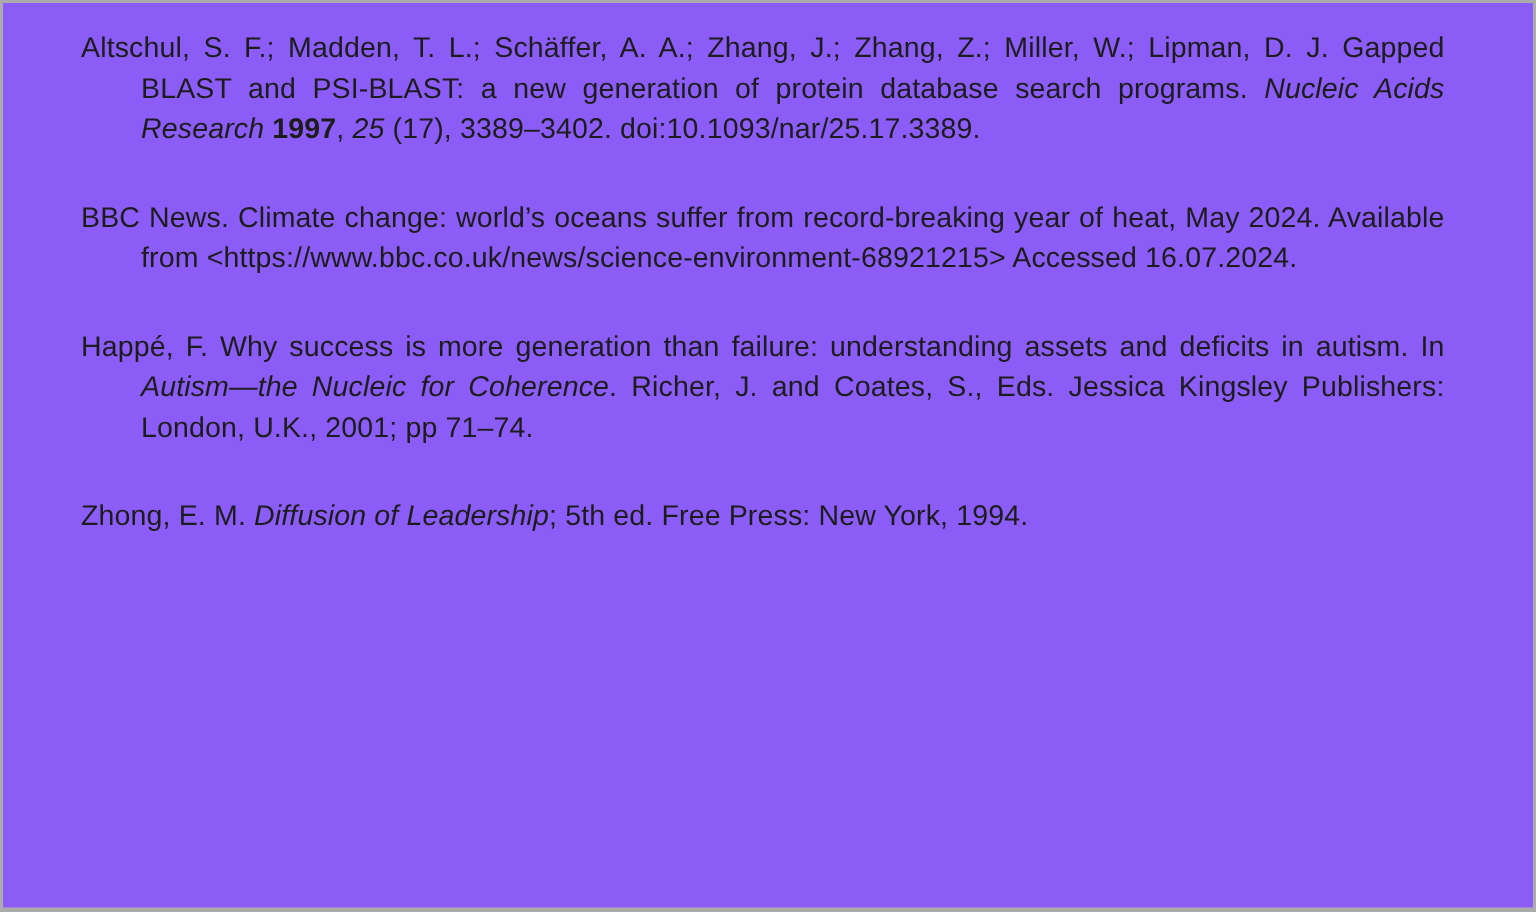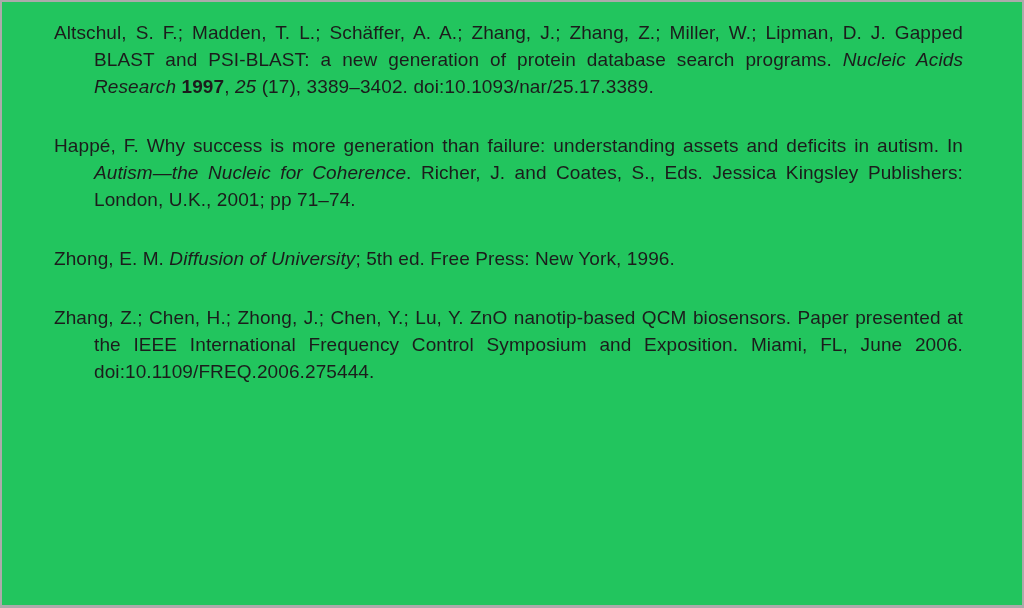--- a/index.html
+++ b/index.html
@@ -4,21 +4,21 @@
 <style>
   html, body {
     margin: 0;
     padding: 0;
     background: #ffffff;
   }
   .page {
     box-sizing: border-box;
     width: 1024px;
     height: 608px;
-    background: #22c55e;
+    background: #8b5cf6;
     border: 2px solid #ababab;
     border-bottom-width: 3px;
     overflow: hidden;
     font-family: "Liberation Sans", "DejaVu Sans", sans-serif;
   }
   .ref-list {
     box-sizing: border-box;
     padding: 17px 59px 0 52px;
   }
   .ref-entry {
@@ -36,17 +36,17 @@
   }
   .run-i { font-style: italic; }
   .run-b { font-weight: bold; }
 </style>
 </head>
 <body>
 
 <div class="page">
   <div class="ref-list">
       <p class="ref-entry"><span class="run-n">Altschul, S. F.; Madden, T. L.; Schäffer, A. A.; Zhang, J.; Zhang, Z.; Miller, W.; Lipman, D. J. Gapped BLAST and PSI-BLAST: a new generation of protein database search programs. </span><span class="run-i">Nucleic Acids Research</span><span class="run-n"> </span><span class="run-b">1997</span><span class="run-n">, </span><span class="run-i">25</span><span class="run-n"> (17), 3389–3402. doi:10.1093/nar/25.17.3389.</span></p>
+      <p class="ref-entry"><span class="run-n">BBC News. Climate change: world’s oceans suffer from record-breaking year of heat, May 2024. Available from &lt;https://www.bbc.co.uk/news/science-environment-68921215&gt; Accessed 16.07.2024.</span></p>
       <p class="ref-entry"><span class="run-n">Happé, F. Why success is more generation than failure: understanding assets and deficits in autism. In </span><span class="run-i">Autism—the Nucleic for Coherence</span><span class="run-n">. Richer, J. and Coates, S., Eds. Jessica Kingsley Publishers: London, U.K., 2001; pp 71–74.</span></p>
-      <p class="ref-entry"><span class="run-n">Zhong, E. M. </span><span class="run-i">Diffusion of University</span><span class="run-n">; 5th ed. Free Press: New York, 1996.</span></p>
-      <p class="ref-entry"><span class="run-n">Zhang, Z.; Chen, H.; Zhong, J.; Chen, Y.; Lu, Y. ZnO nanotip-based QCM biosensors. Paper presented at the IEEE International Frequency Control Symposium and Exposition. Miami, FL, June 2006. doi:10.1109/FREQ.2006.275444.</span></p>
+      <p class="ref-entry"><span class="run-n">Zhong, E. M. </span><span class="run-i">Diffusion of Leadership</span><span class="run-n">; 5th ed. Free Press: New York, 1994.</span></p>
     </div>
 </div>
 
 </body></html>

